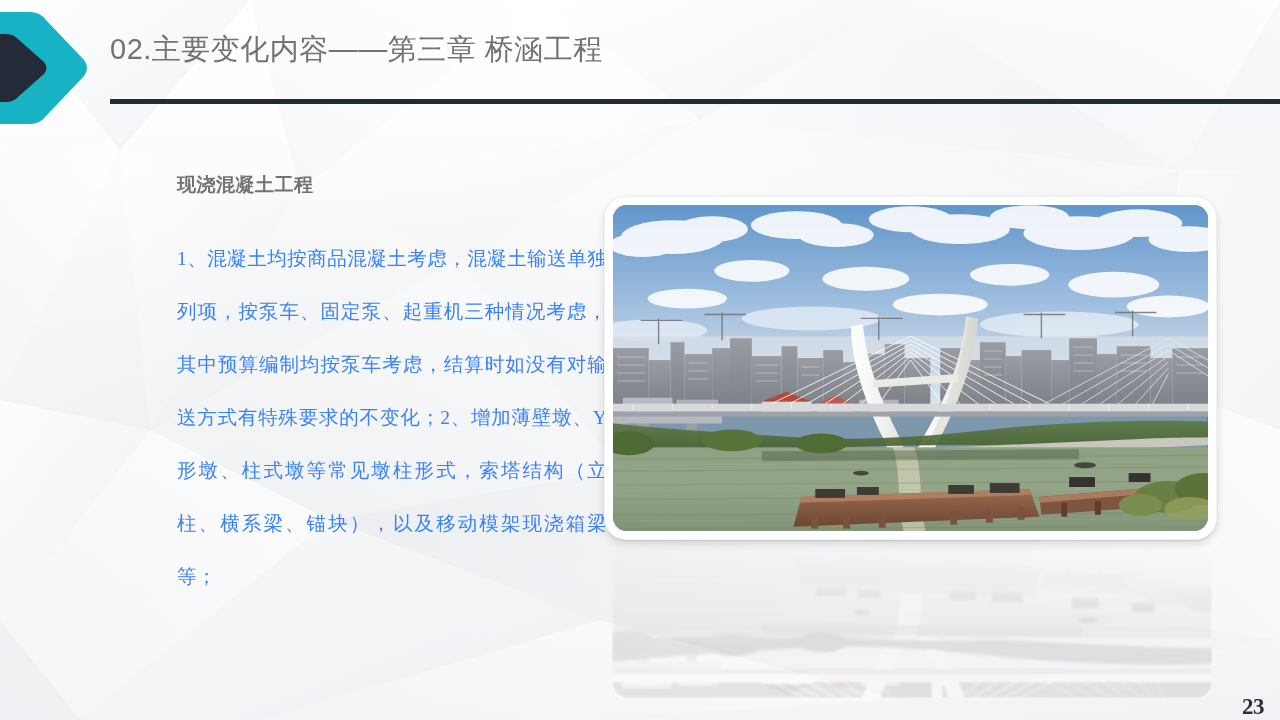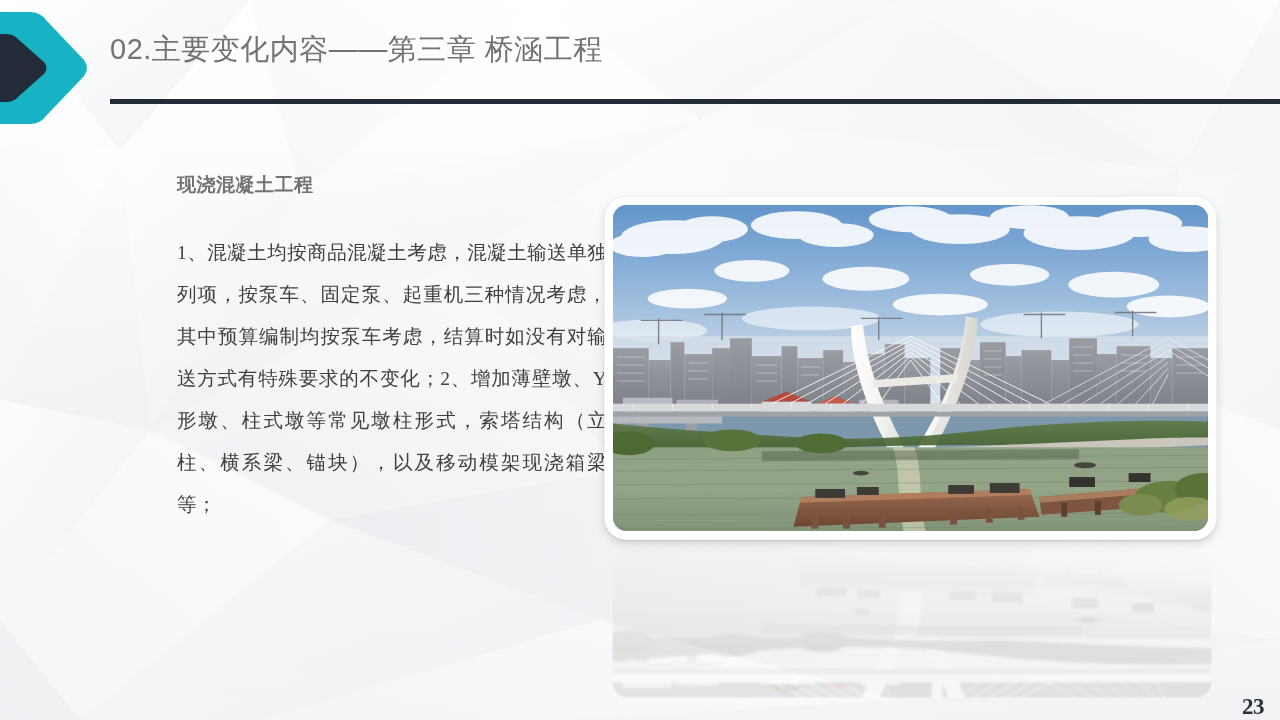--- a/index.html
+++ b/index.html
@@ -88,22 +88,22 @@
     color: #707276;
     letter-spacing: 0.5px;
     margin: 0 0 34px 0;
     font-family: "Liberation Sans", "DejaVu Sans", sans-serif;
   }
 
   .body-para {
     margin: 0;
     font-family: "Liberation Serif", "DejaVu Serif", serif;
     font-size: 19.5px;
-    line-height: 42px;
-    color: #404040;
+    line-height: 53px;
+    color: #3b82f6;
     letter-spacing: 0.2px;
     text-align: justify;
     text-justify: inter-ideograph;
   }
 
   
   .photo-wrap {
     position: absolute;
     left: 604px;
     top: 196px;

